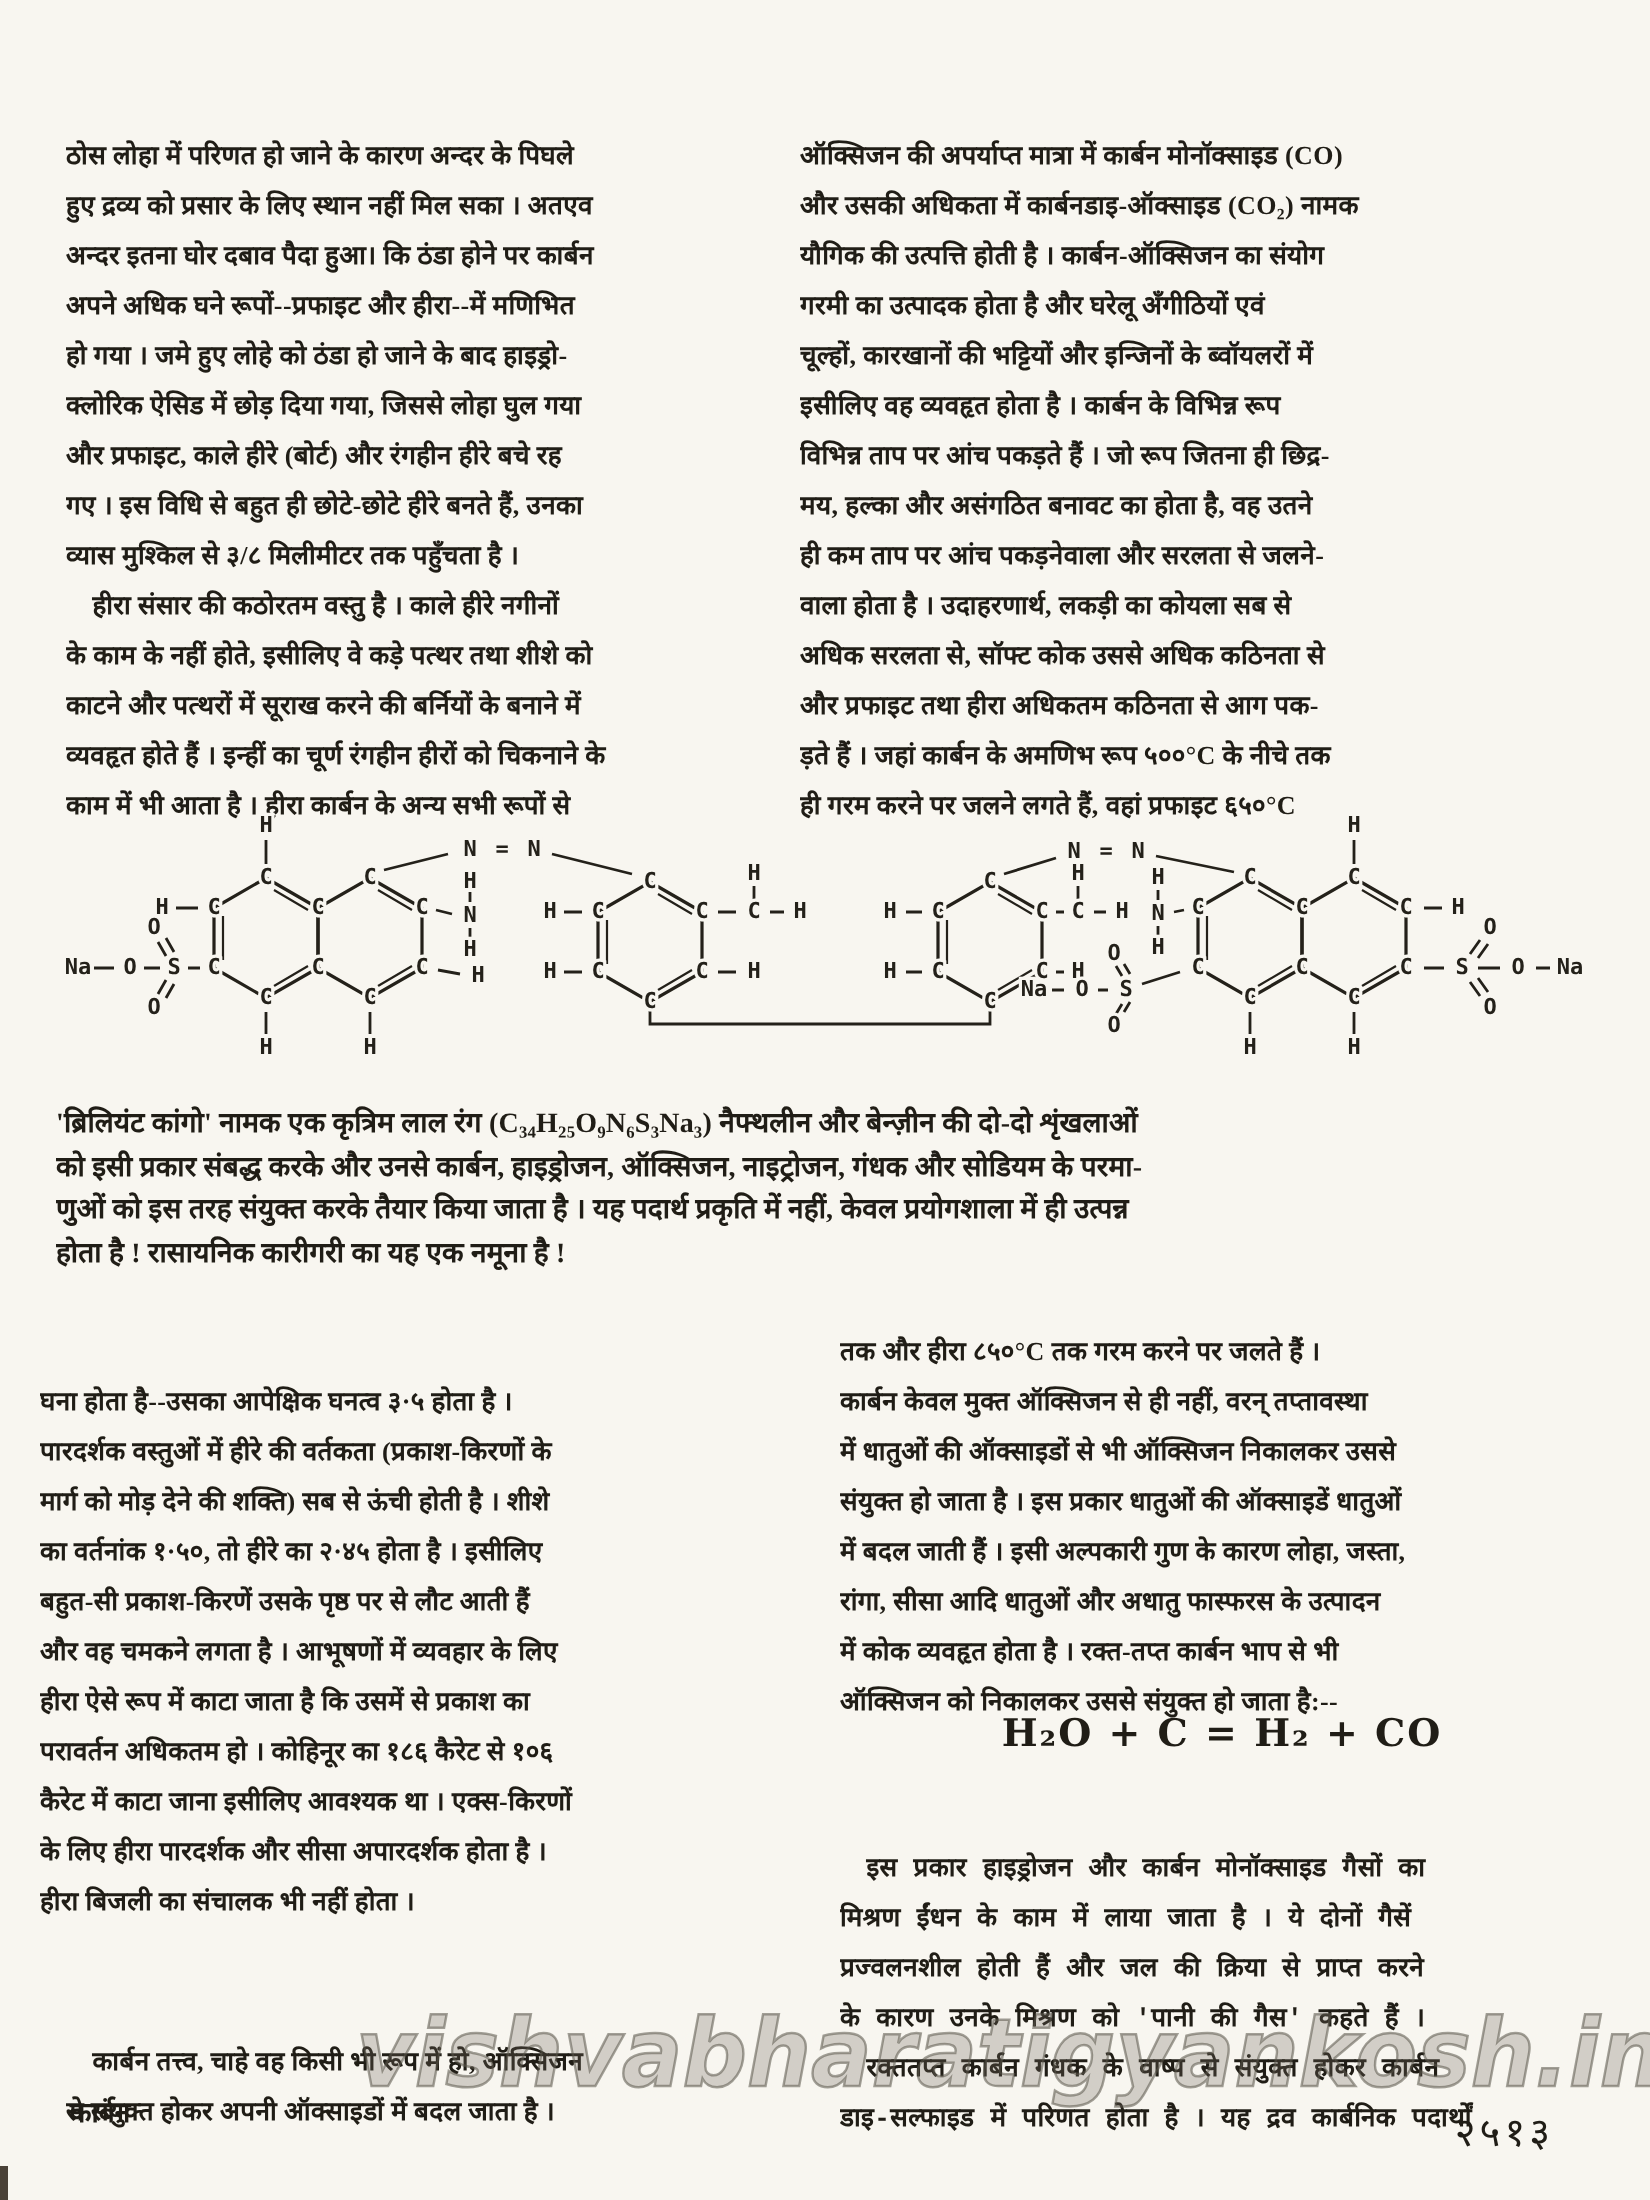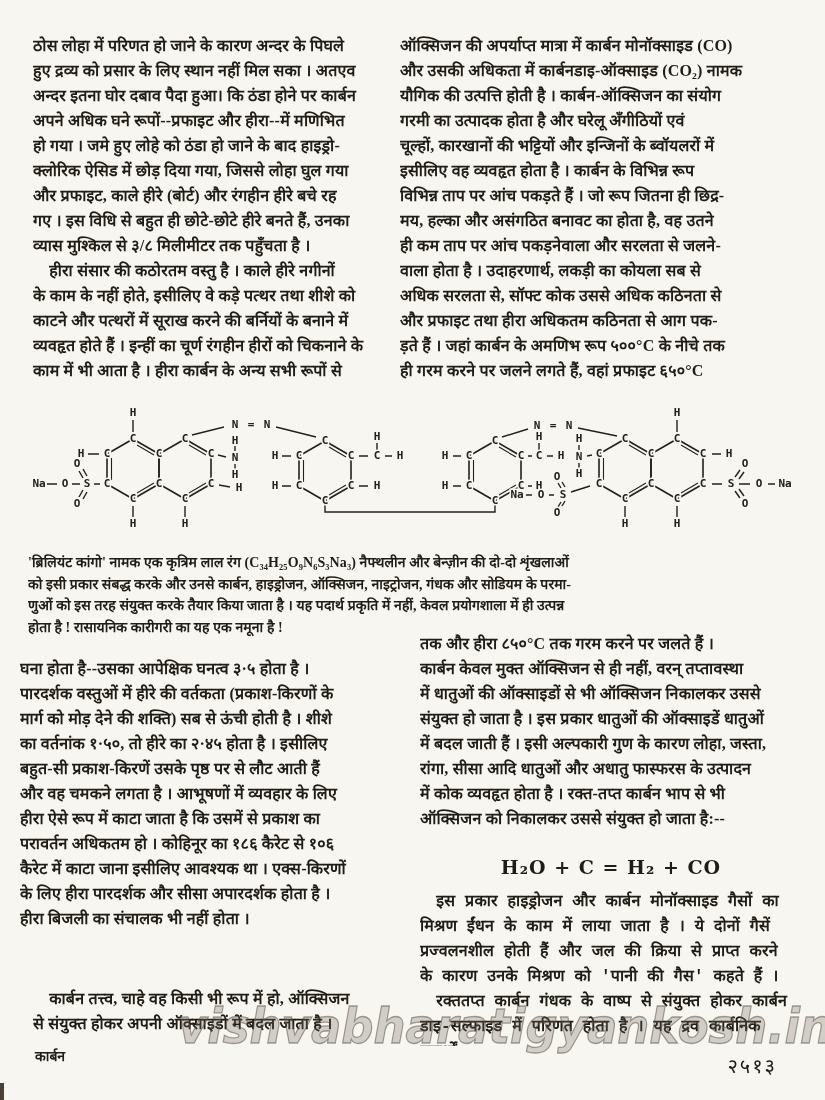--- a/index.html
+++ b/index.html
@@ -4,22 +4,23 @@
 <style>
   html,body{margin:0;padding:0;background:#d8d4cc;}
   .page{
     position:relative;width:825px;height:1100px;margin:0 auto;
     background:#f8f6f0;overflow:hidden;
     font-family:"Liberation Serif","DejaVu Serif",serif;
     color:#201d16;
   }
   .tcol{
     position:absolute;white-space:pre-line;overflow:hidden;
-    font-size:16px;line-height:25px;font-weight:700;
+    font-size:13px;line-height:25px;font-weight:700;
     letter-spacing:.2px;
+    margin-top:32px;
   }
   .col-tl{left:33px;top:33px;width:378px;height:356px;}
   .col-tr{left:400px;top:33px;width:382px;height:356px;}
   .col-ml{left:20px;top:656px;width:378px;height:282px;}
   .col-mr1{left:420px;top:631px;width:382px;height:202px;}
   .col-mr2{left:420px;top:890px;width:382px;height:156px;font-family:Liberation Mono, monospace;}
   .caption{
     position:absolute;left:28px;top:552px;width:768px;height:96px;
     white-space:pre-line;overflow:hidden;
     font-size:14px;line-height:21.5px;font-weight:700;letter-spacing:.1px;

